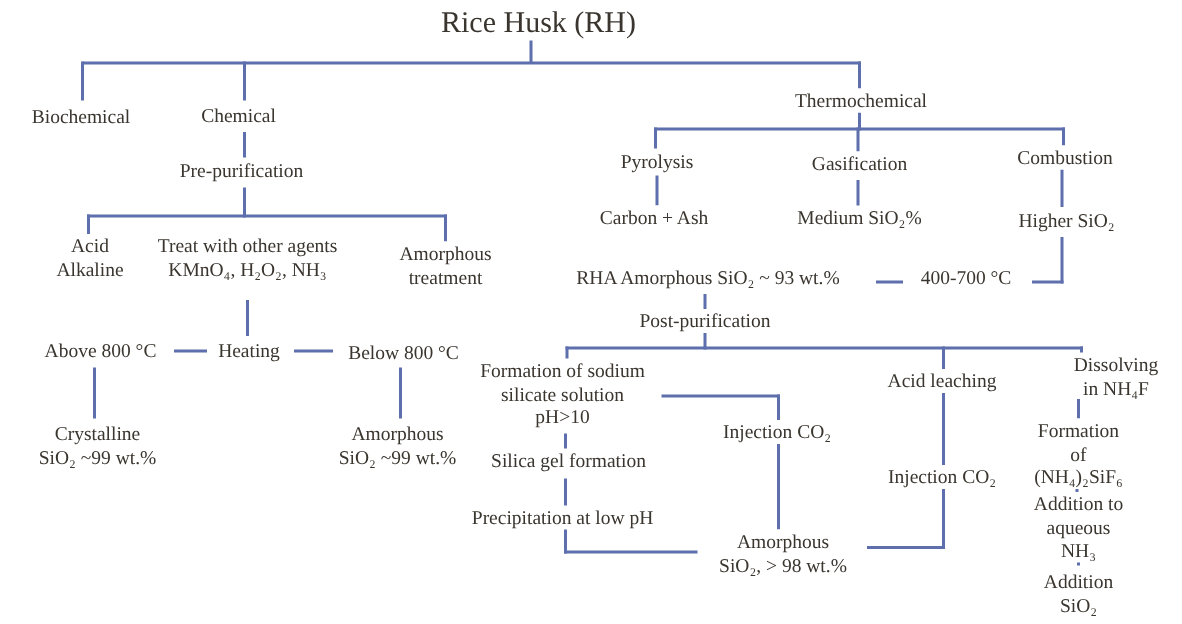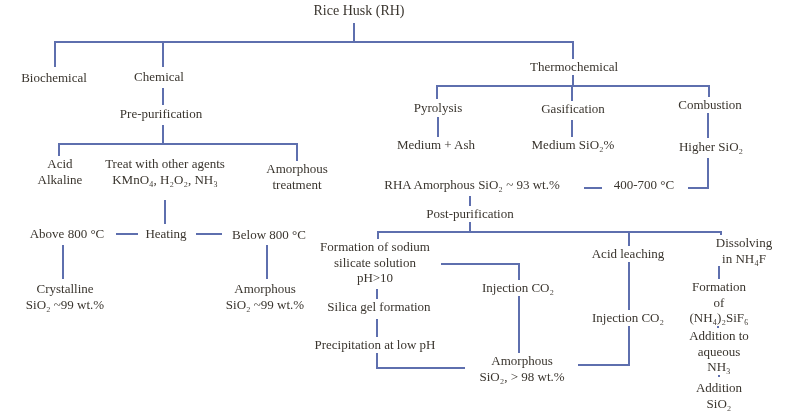--- a/index.html
+++ b/index.html
@@ -23,21 +23,21 @@
     transform:translateX(-50%);
     text-align:center;
     white-space:pre-line;
     font-size:13px;
     line-height:1.2;
     color:var(--text);
     background:var(--background);
     padding:0 3px;
     z-index:2;
   }
-  .node.big{font-size:14px;}
+  .node.big{font-size:20px;}
   .vl,.hl{position:absolute;background:var(--line);z-index:1;}
   .vl{width:2px;}
   .hl{height:2px;}
 </style>
 </head>
 <body>
 
 <div id="canvas">
 
   <div class="vl" style="left:353px;top:23px;height:19px"></div>
@@ -104,21 +104,21 @@
   <div class="node" style="left:269px;top:227px">Below 800 °C</div>
   <div class="node" style="left:65px;top:281px">Crystalline
 SiO₂ ~99 wt.%</div>
   <div class="node" style="left:265px;top:281px">Amorphous
 SiO₂ ~99 wt.%</div>
 
   <div class="node" style="left:574px;top:59px">Thermochemical</div>
   <div class="node" style="left:438px;top:100px">Pyrolysis</div>
   <div class="node" style="left:573px;top:101px">Gasification</div>
   <div class="node" style="left:710px;top:97px">Combustion</div>
-  <div class="node" style="left:436px;top:137px">Medium + Ash</div>
+  <div class="node" style="left:436px;top:137px">Carbon + Ash</div>
   <div class="node" style="left:573px;top:137px">Medium SiO₂%</div>
   <div class="node" style="left:711px;top:139px">Higher SiO₂</div>
   <div class="node" style="left:472px;top:177px">RHA Amorphous SiO₂ ~ 93 wt.%</div>
   <div class="node" style="left:644px;top:177px">400-700 °C</div>
   <div class="node" style="left:470px;top:206px">Post-purification</div>
 
   <div class="node" style="left:375px;top:239px">Formation of sodium
 silicate solution
 pH&gt;10</div>
   <div class="node" style="left:379px;top:299px">Silica gel formation</div>

